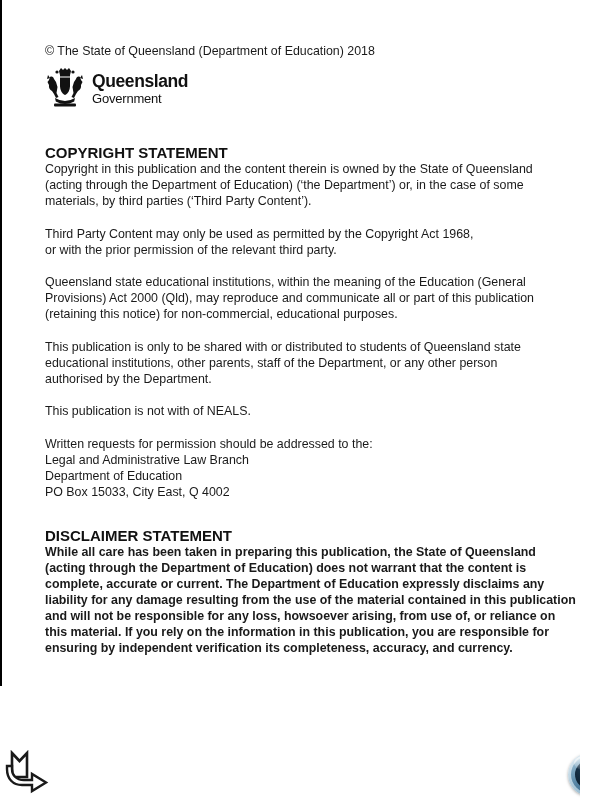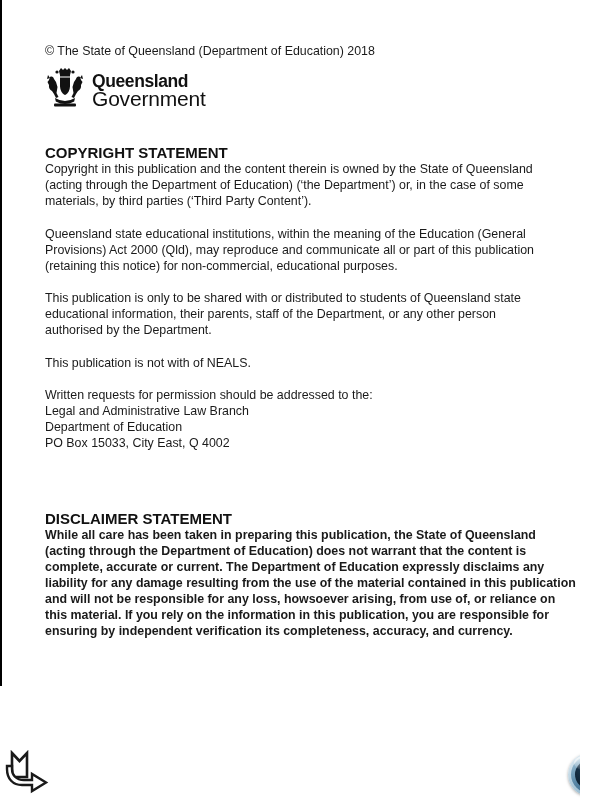--- a/index.html
+++ b/index.html
@@ -26,36 +26,36 @@
     position:absolute;left:42px;top:68px;
     display:flex;align-items:flex-start;
   }
   .logo svg{display:block;}
   .logo-text{margin-left:4px;margin-top:4px;}
   .logo-l1{
     font-size:17.5px;font-weight:700;line-height:18px;
     letter-spacing:-0.4px;color:#111;
   }
   .logo-l2{
-    font-size:21px;font-weight:400;line-height:17px;
+    font-size:13px;font-weight:400;line-height:17px;
     letter-spacing:-0.2px;color:#111;
   }
   .content{
     position:absolute;left:45px;top:145px;width:552px;
     font-size:12.4px;line-height:16px;color:#1a1a1a;
   }
   .content h2{
     font-size:15px;line-height:16px;font-weight:700;
     margin:0;padding:0;color:#111;
   }
   .content p{
     margin:0 0 16.5px 0;padding:0;
     white-space:pre-line;
   }
-  .content p.address{margin-bottom:60px;}
+  .content p.address{margin-bottom:28px;}
   .content p.last{margin-bottom:12px;font-weight:bold;}
   .turn-icon{
     position:absolute;left:5px;top:750px;width:44px;height:44px;
     cursor:pointer;
   }
   .audio-btn{
     position:absolute;left:568px;top:753px;width:43px;height:43px;
     border-radius:50%;
     background:linear-gradient(145deg,#e8f1f7 0%,#b4cedd 45%,#7fa8bf 100%);
     background:linear-gradient(145deg,#e8f1f7 0%,#b4cedd 45%,#7aa5bf 100%);
@@ -114,25 +114,27 @@
       <div class="logo-l1">Queensland</div>
       <div class="logo-l2">Government</div>
     </div>
   </div>
 
   <div class="content">
     <h2>COPYRIGHT STATEMENT</h2>
     <p>Copyright in this publication and the content therein is owned by the State of Queensland
 (acting through the Department of Education) (‘the Department’) or, in the case of some
 materials, by third parties (‘Third Party Content’).</p>
+    <p>Third Party Content may only be used as permitted by the Copyright Act 1968,
+or with the prior permission of the relevant third party.</p>
     <p>Queensland state educational institutions, within the meaning of the Education (General
 Provisions) Act 2000 (Qld), may reproduce and communicate all or part of this publication
 (retaining this notice) for non-commercial, educational purposes.</p>
     <p>This publication is only to be shared with or distributed to students of Queensland state
-educational information, their parents, staff of the Department, or any other person
+educational institutions, other parents, staff of the Department, or any other person
 authorised by the Department.</p>
     <p>This publication is not with of NEALS.</p>
     <p class="address">Written requests for permission should be addressed to the:
 Legal and Administrative Law Branch
 Department of Education
 PO Box 15033, City East, Q 4002</p>
 
     <h2>DISCLAIMER STATEMENT</h2>
     <p class="last">While all care has been taken in preparing this publication, the State of Queensland
 (acting through the Department of Education) does not warrant that the content is

